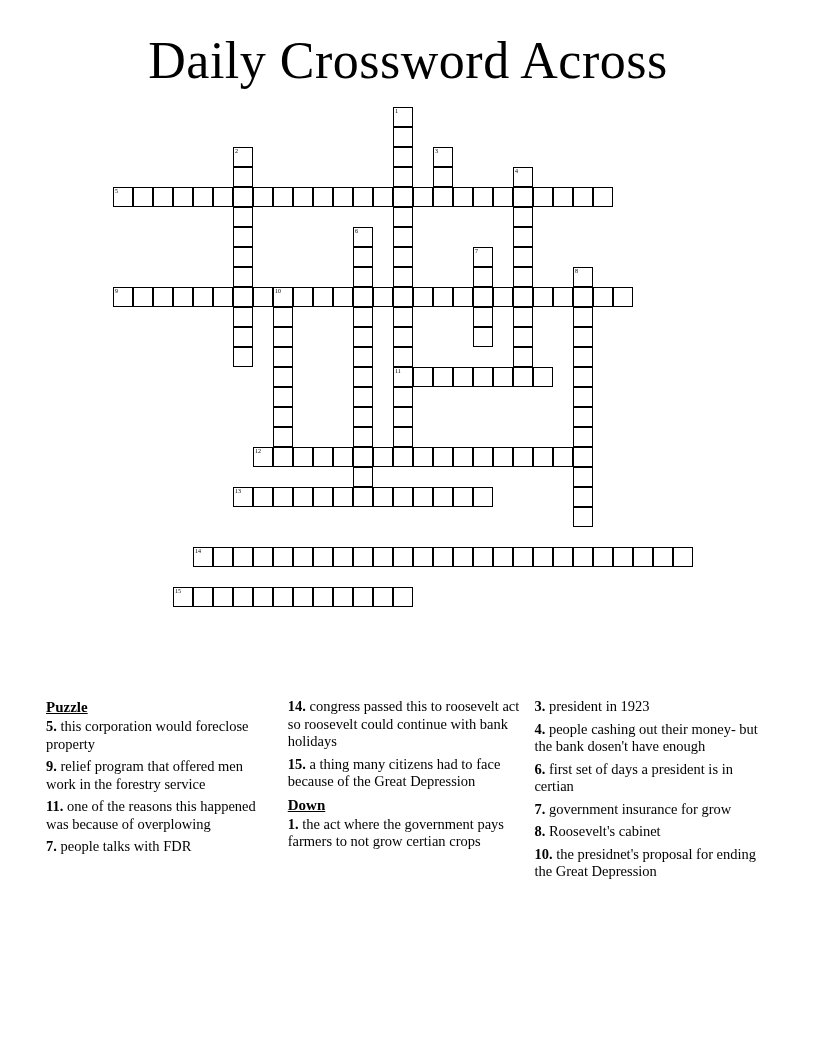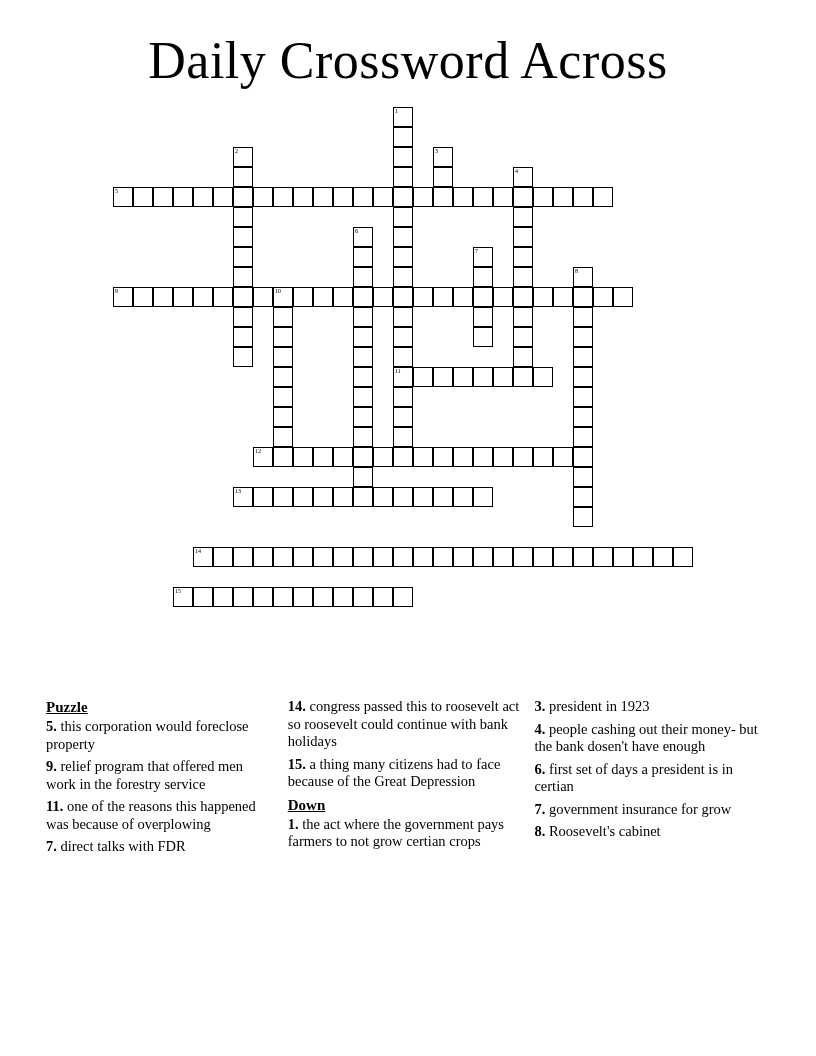--- a/index.html
+++ b/index.html
@@ -324,28 +324,29 @@
     <div class="cw-cell" style="left: 373px; top: 587px;"></div>
     <div class="cw-cell" style="left: 393px; top: 587px;"></div>
   </div>
 
 <div id="clues">
     <div class="clue-col col-left">
       <div class="clue-heading">Puzzle</div>
       <p class="clue-item"><span class="clue-no">5.</span><span class="clue-text"> this corporation would foreclose property</span></p>
       <p class="clue-item"><span class="clue-no">9.</span><span class="clue-text"> relief program that offered men work in the forestry service</span></p>
       <p class="clue-item"><span class="clue-no">11.</span><span class="clue-text"> one of the reasons this happened was because of overplowing</span></p>
-      <p class="clue-item"><span class="clue-no">7.</span><span class="clue-text"> direct talks with FDR</span></p>
+      <p class="clue-item"><span class="clue-no">7.</span><span class="clue-text"> people talks with FDR</span></p>
     </div>
     <div class="clue-col col-mid">
       <p class="clue-item"><span class="clue-no">14.</span><span class="clue-text"> congress passed this to roosevelt act so roosevelt could continue with bank holidays</span></p>
       <p class="clue-item"><span class="clue-no">15.</span><span class="clue-text"> a thing many citizens had to face because of the Great Depression</span></p>
       <div class="clue-heading spaced">Down</div>
       <p class="clue-item"><span class="clue-no">1.</span><span class="clue-text"> the act where the government pays farmers to not grow certian crops</span></p>
     </div>
     <div class="clue-col col-right">
       <p class="clue-item"><span class="clue-no">3.</span><span class="clue-text"> president in 1923</span></p>
       <p class="clue-item"><span class="clue-no">4.</span><span class="clue-text"> people cashing out their money- but the bank dosen't have enough</span></p>
       <p class="clue-item"><span class="clue-no">6.</span><span class="clue-text"> first set of days a president is in certian</span></p>
       <p class="clue-item"><span class="clue-no">7.</span><span class="clue-text"> government insurance for grow</span></p>
       <p class="clue-item"><span class="clue-no">8.</span><span class="clue-text"> Roosevelt's cabinet</span></p>
+      <p class="clue-item"><span class="clue-no">10.</span><span class="clue-text"> the presidnet's proposal for ending the Great Depression</span></p>
     </div>
   </div>
 
 </body></html>

